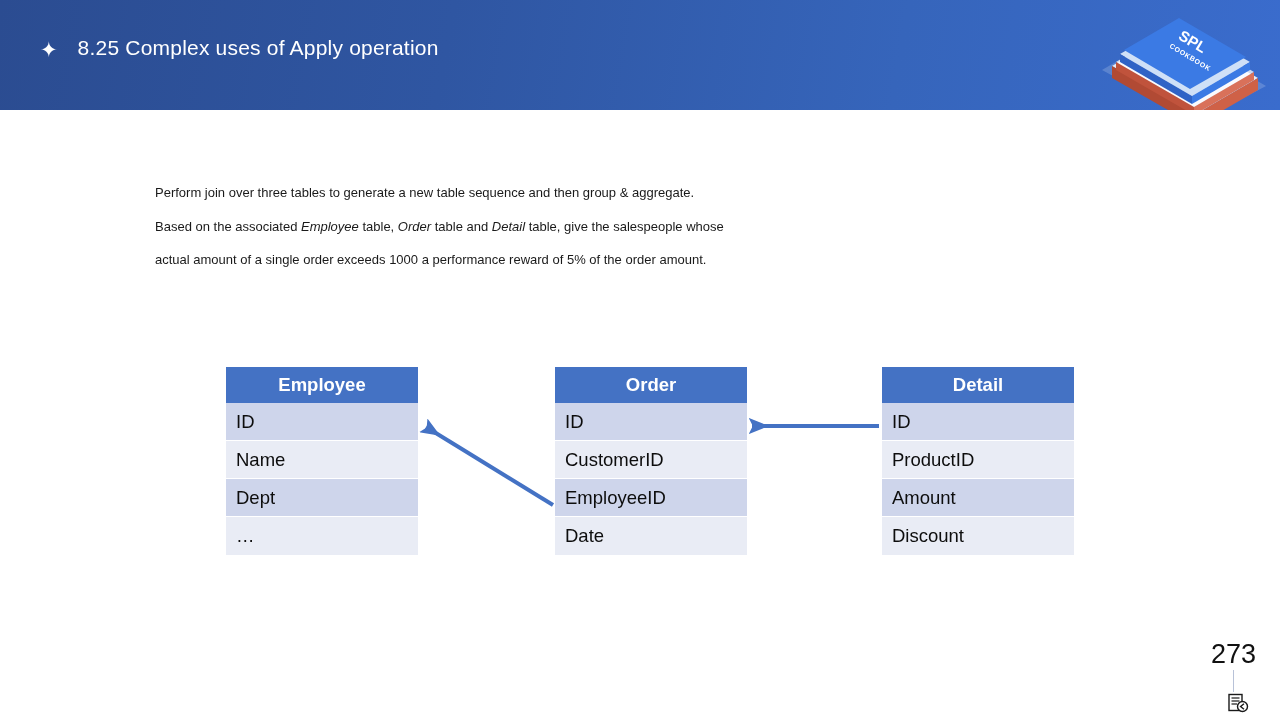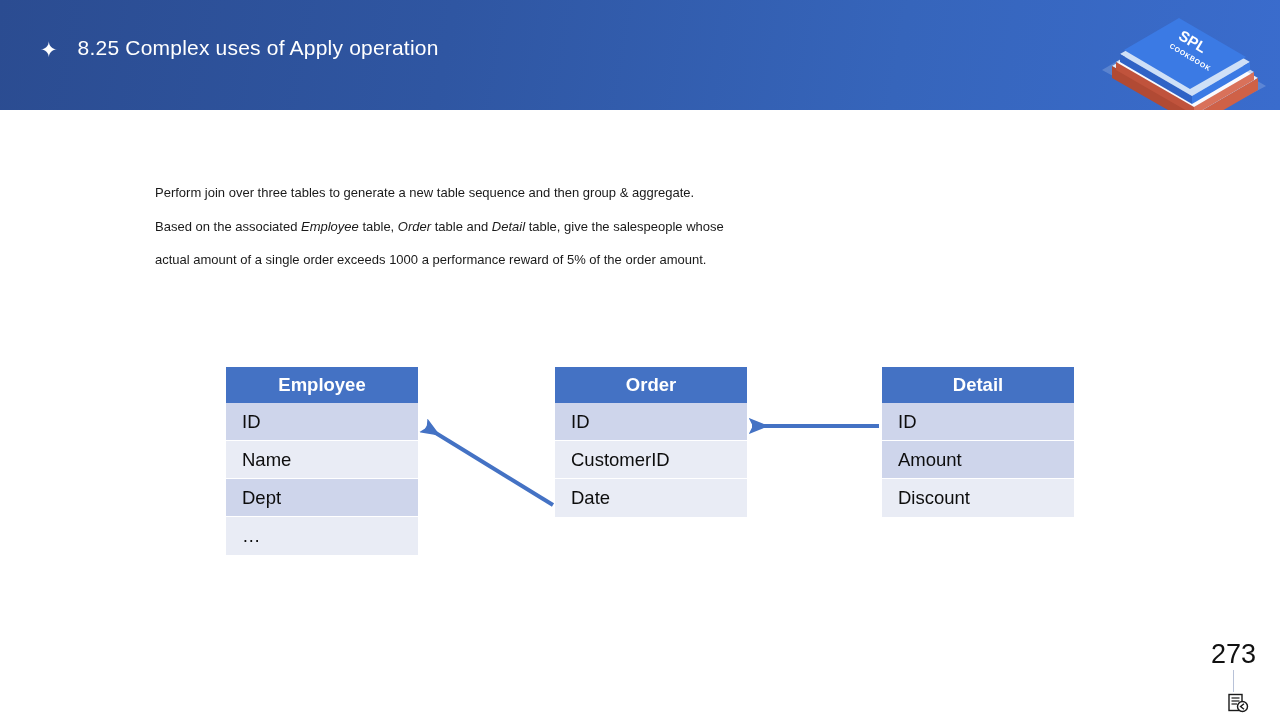--- a/index.html
+++ b/index.html
@@ -91,21 +91,21 @@
     font-size: 18.5px;
     font-weight: bold;
     display: flex;
     align-items: center;
     justify-content: center;
   }
   .tbl-row {
     height: 38px;
     display: flex;
     align-items: center;
-    padding-left: 16px;
+    padding-left: 10px;
     font-size: 18.5px;
     color: #0d0d0d;
     box-sizing: border-box;
     border-bottom: 1.5px solid #ffffff;
   }
   .tbl-row.odd  { background: #ced5eb; }
   .tbl-row.even { background: #e9ecf5; }
   .tbl-row:last-child { border-bottom: none; }
 
   .arrows {
@@ -190,26 +190,28 @@
     <div class="tbl-row odd">ID</div>
     <div class="tbl-row even">Name</div>
     <div class="tbl-row odd">Dept</div>
     <div class="tbl-row even">…</div>
   </div>
 
   <div class="table-box tbl-order">
     <div class="tbl-header">Order</div>
     <div class="tbl-row odd">ID</div>
     <div class="tbl-row even">CustomerID</div>
+    <div class="tbl-row odd">EmployeeID</div>
     <div class="tbl-row even">Date</div>
   </div>
 
   <div class="table-box tbl-detail">
     <div class="tbl-header">Detail</div>
     <div class="tbl-row odd">ID</div>
+    <div class="tbl-row even">ProductID</div>
     <div class="tbl-row odd">Amount</div>
     <div class="tbl-row even">Discount</div>
   </div>
 
   <svg class="arrows" viewBox="0 0 1280 720" xmlns="http://www.w3.org/2000/svg">
     <defs>
       <marker id="arrowhead" markerWidth="5" markerHeight="4" refX="4.2" refY="2" orient="auto" markerUnits="strokeWidth">
         <polygon points="0,2 5,0 4,2 5,4" fill="#4472c4"></polygon>
       </marker>
     </defs>

